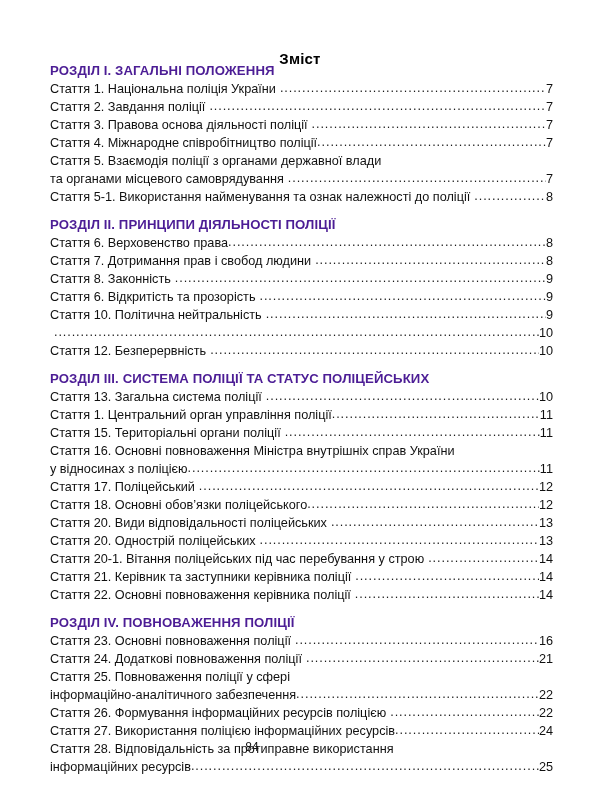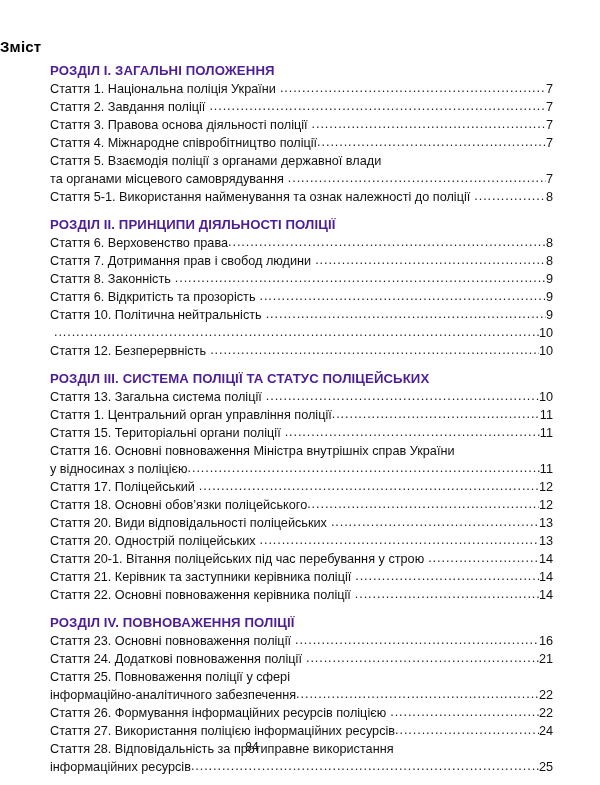--- a/index.html
+++ b/index.html
@@ -18,25 +18,26 @@
     -webkit-font-smoothing: antialiased;
   }
   .page {
     width: 600px;
     height: 785px;
     box-sizing: border-box;
     padding: 0;
     position: relative;
   }
   .doc-title {
+    text-align: center;
     font-size: 15px;
     font-weight: bold;
     letter-spacing: 0.2px;
     margin: 0;
-    padding-top: 38px;
+    padding-top: 50px;
     line-height: 18px;
     color: #000;
   }
   .toc {
     margin: 0;
     padding: 0;
     list-style: none;
     position: absolute;
     top: 62px;
     left: 50px;

